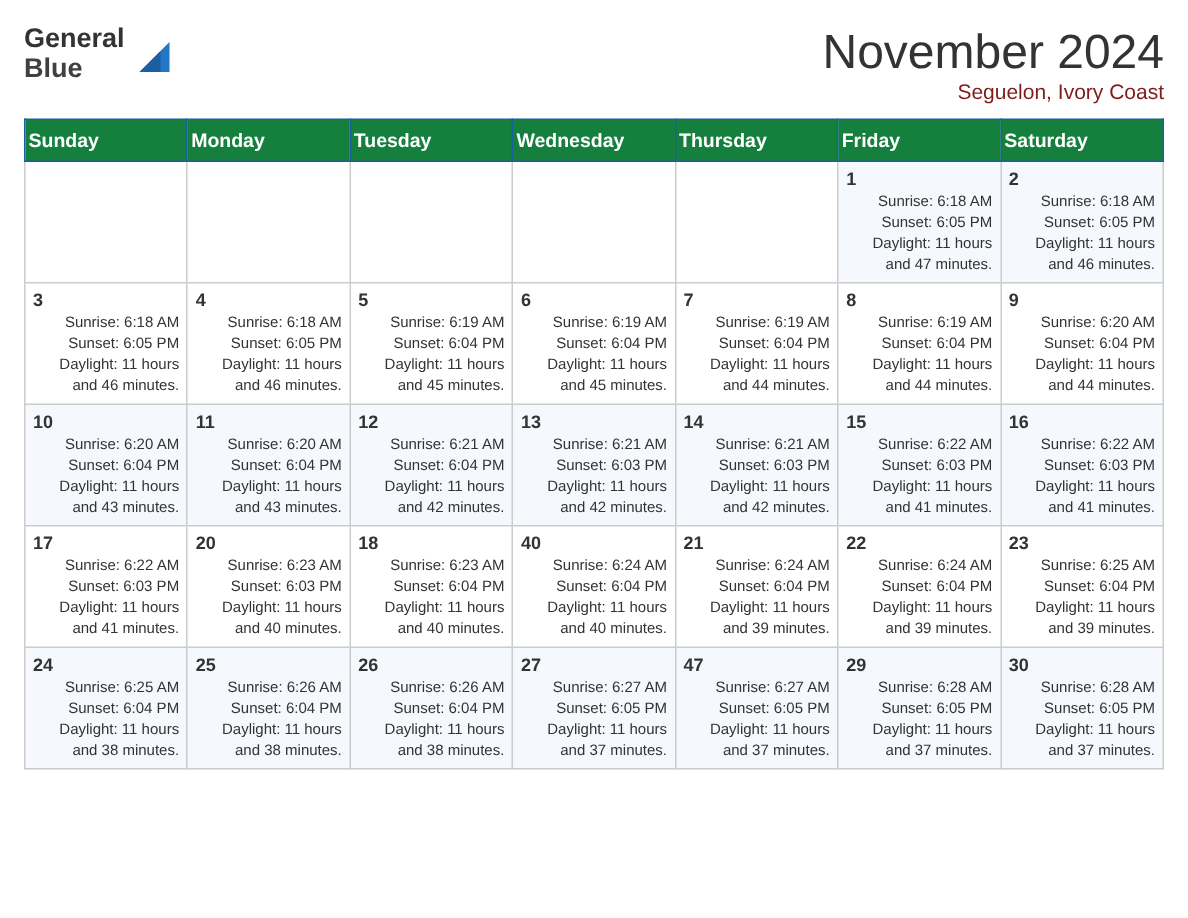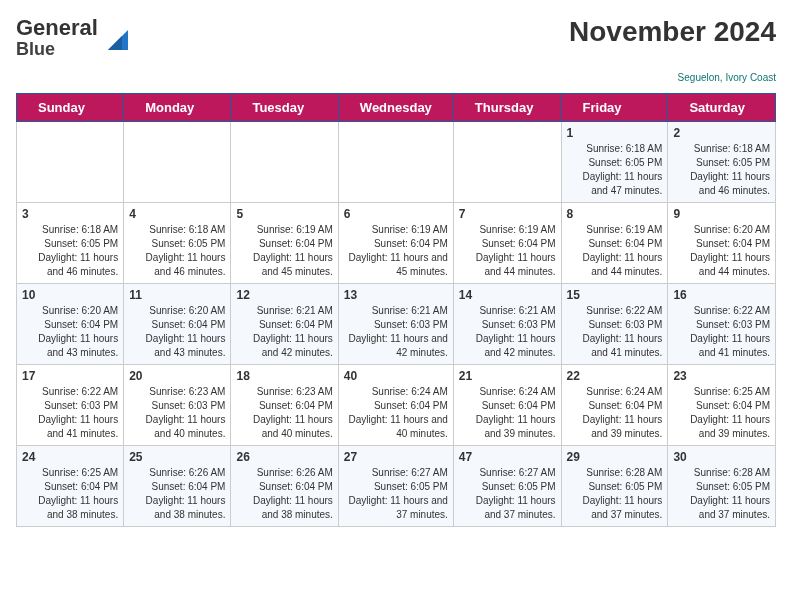--- a/index.html
+++ b/index.html
@@ -20,57 +20,56 @@
       display: flex;
       align-items: center;
       gap: 0;
     }
     .logo-text {
       display: flex;
       flex-direction: column;
       line-height: 1.1;
     }
     .logo-general {
-      font-size: 22px;
+      font-size: 18px;
       font-weight: bold;
       color: #333;
     }
     .logo-blue {
       font-size: 18px;
       font-weight: bold;
       color: #404040;
     }
     .logo-icon {
       width: 32px;
       height: 32px;
       margin-left: 2px;
     }
     .title-section {
       text-align: right;
     }
     .month-title {
-      font-size: 28px;
+      font-size: 32px;
       color: #333;
-      font-weight: bold;
+      font-weight: normal;
     }
     .location {
-      font-size: 10px;
-      color: #0f766e;
-      margin-top: 24px;
+      font-size: 14px;
+      color: #7f1d1d;
     }
     .calendar {
       width: 100%;
       border-collapse: collapse;
     }
     .calendar th {
-      background-color: #be185d;
+      background-color: #15803d;
       color: #fff;
       font-size: 13px;
       font-weight: bold;
-      padding: 6px 21px;
+      padding: 6px 2px;
       text-align: left;
       border: 1px solid #1a5fa0;
     }
     .calendar td {
       vertical-align: top;
       border: 1px solid #ccc;
       padding: 4px 5px;
       width: 108px;
       min-height: 70px;
       background: #fff;

